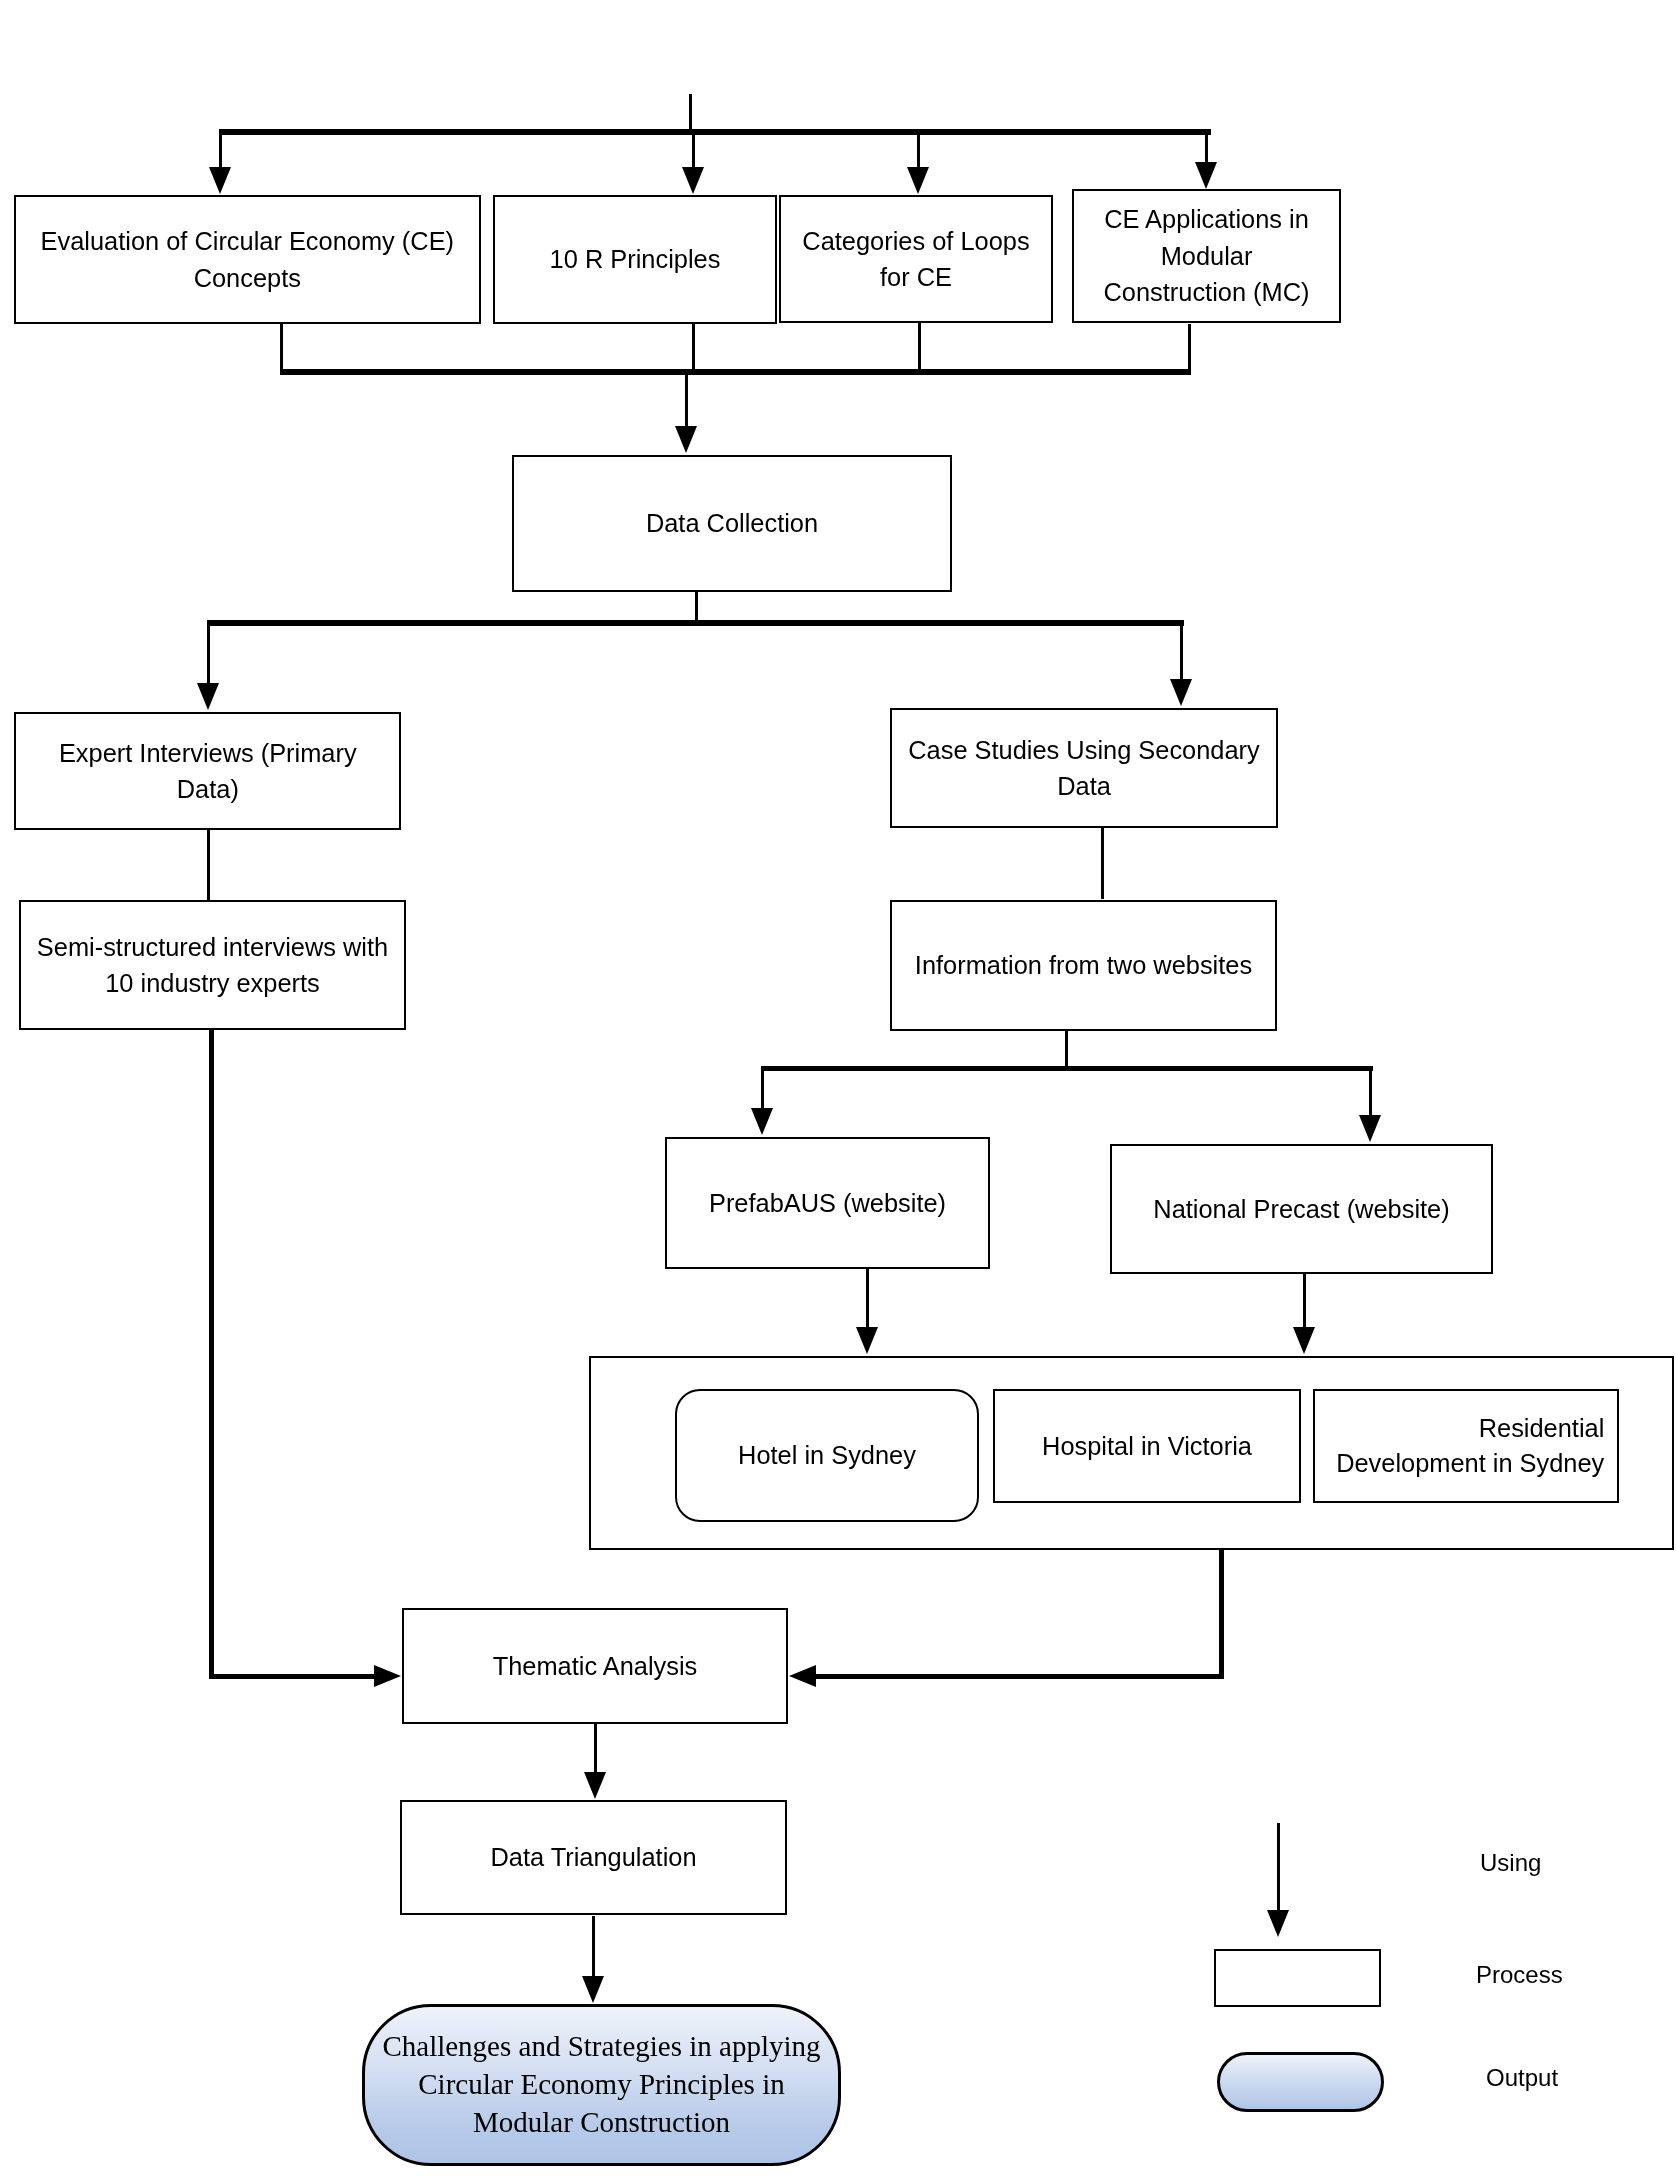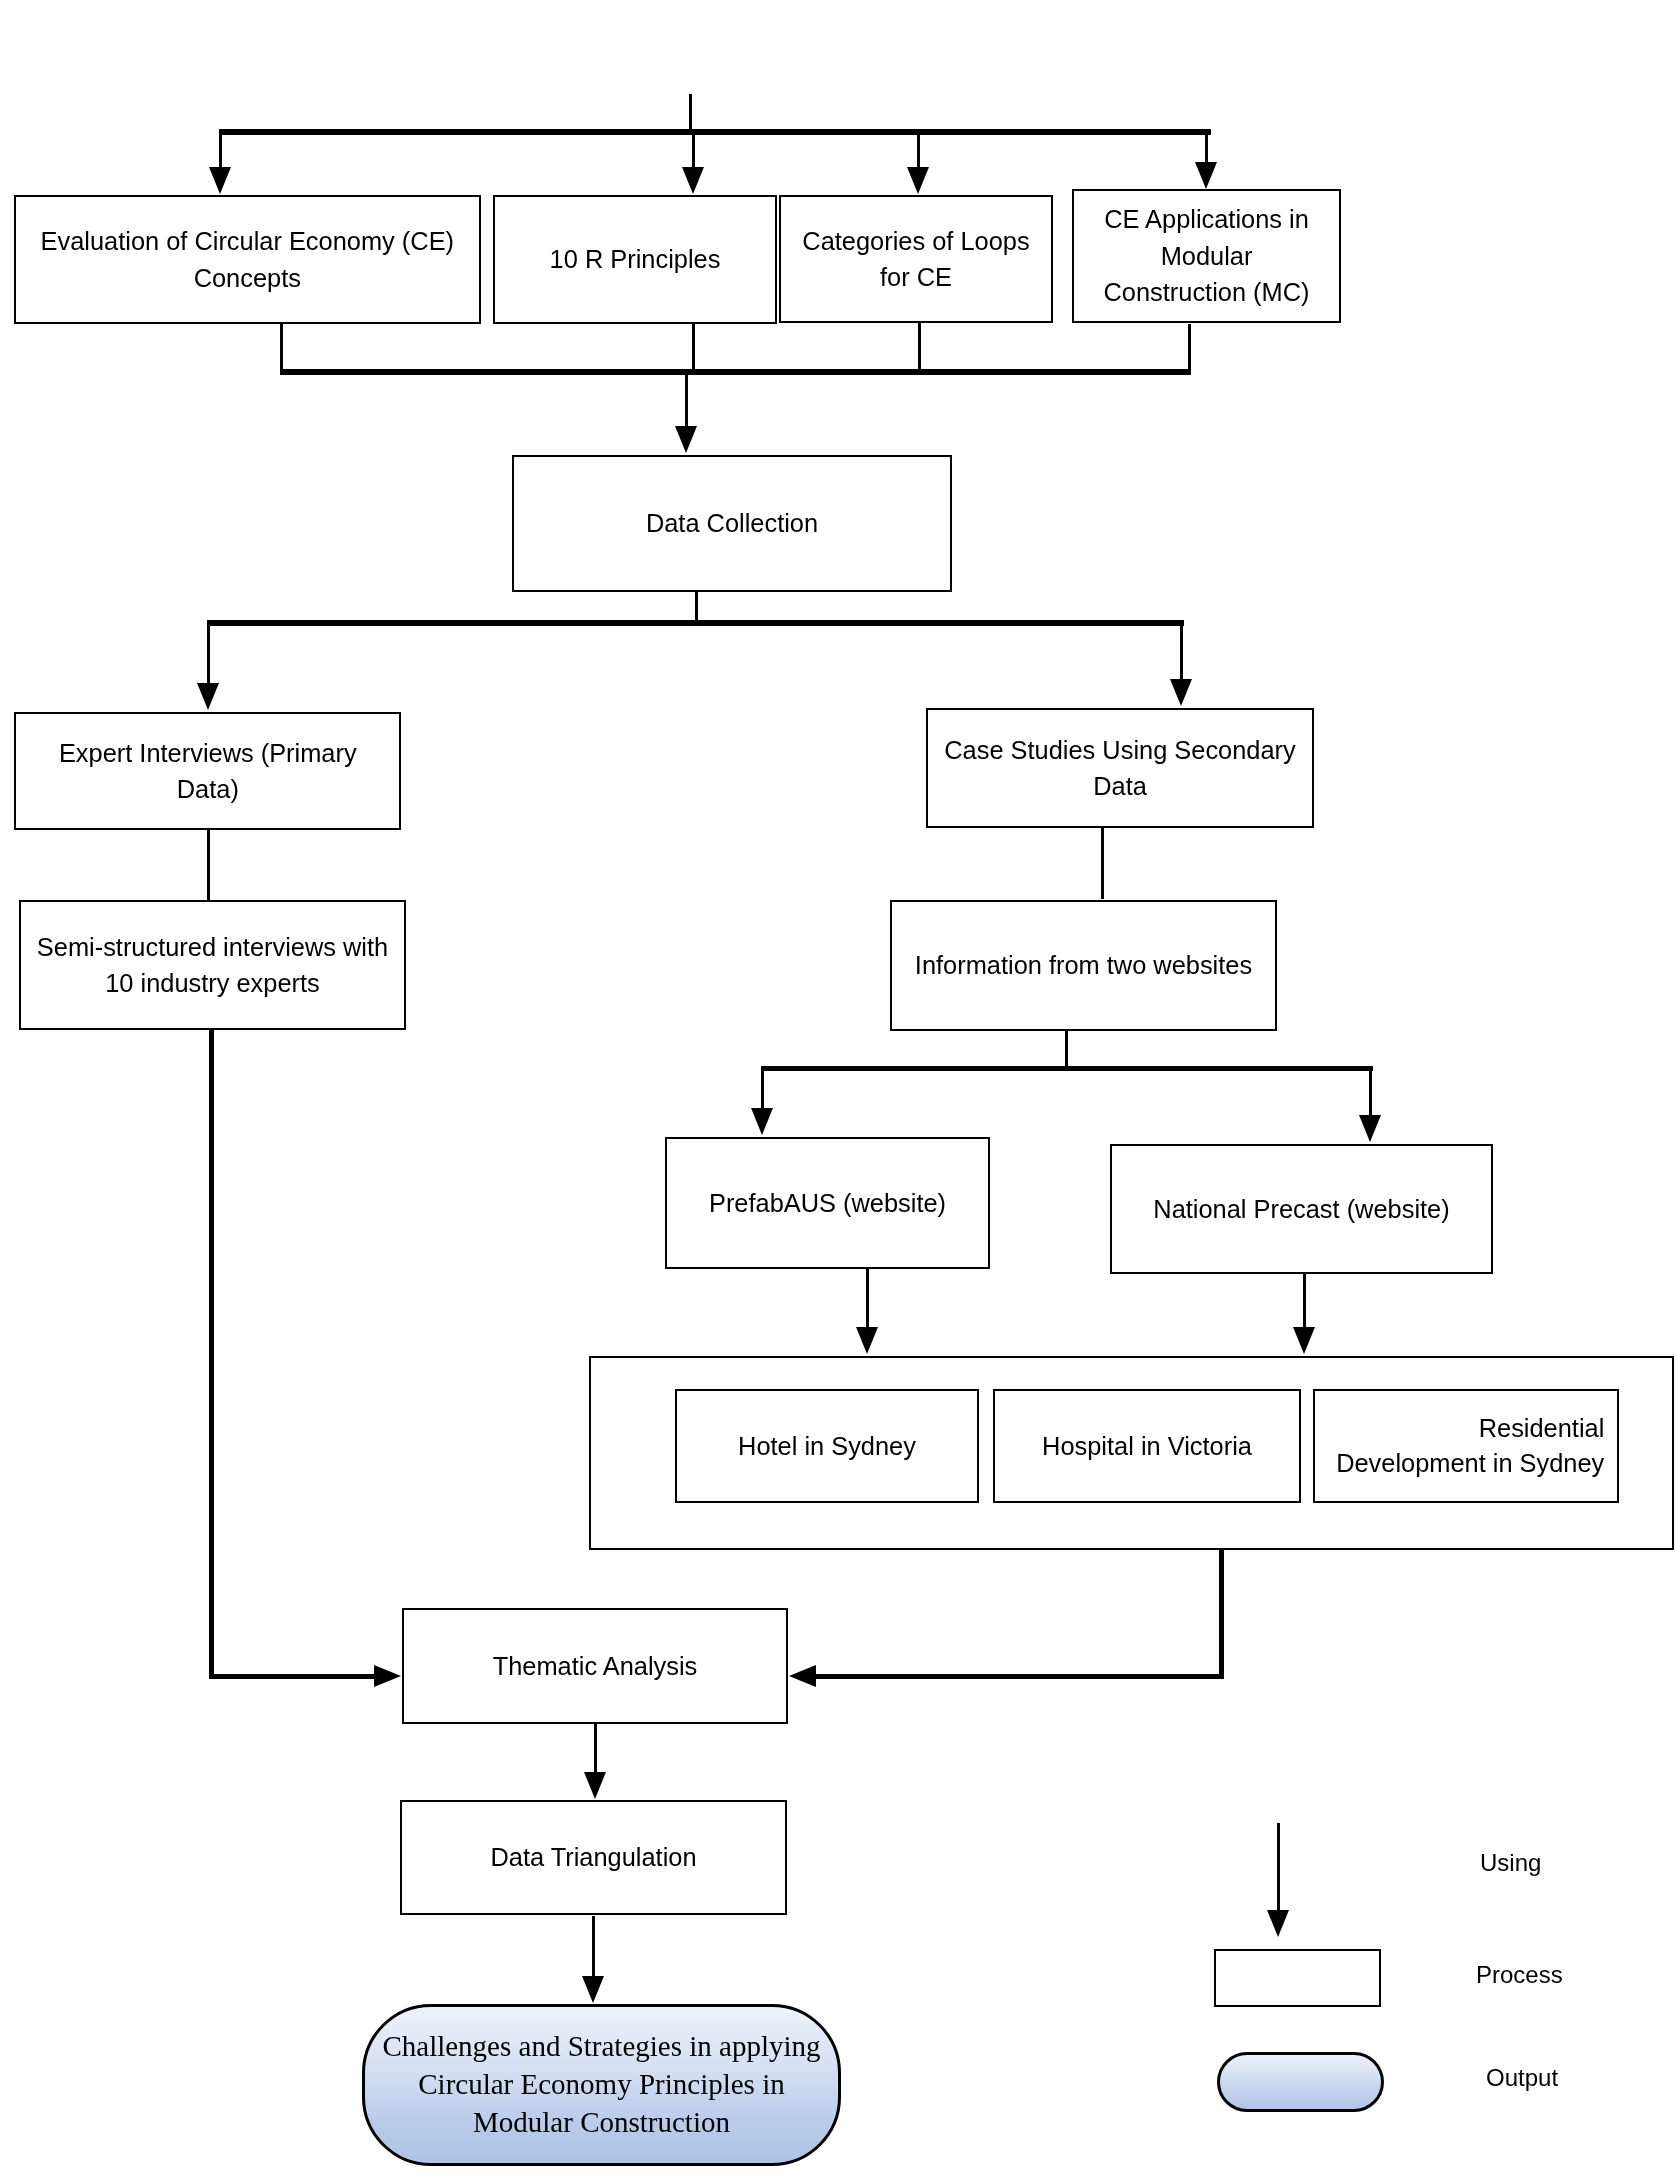--- a/index.html
+++ b/index.html
@@ -27,26 +27,26 @@
     padding:0 12.7px;
   }
   #node-literature     {left:552px; top:17.5px;   width:276px; height:77px;}
   #node-evaluation     {left:13.8px;   top:195px;  width:467px; height:129px;}
   #node-tenr           {left:493px;  top:195px;  width:284px; height:129px;}
   #node-categories     {left:779px; top:195px;  width:274px; height:128px;}
   #node-ceapps         {left:1072px; top:189px;  width:269px; height:134px; line-height:1.45;}
   #node-datacollection {left:512px;  top:455px;  width:440px; height:137px;}
   #node-expert         {left:14.3px;   top:712px; width:387px; height:118px;}
   #node-semi           {left:19px;   top:900px; width:387px; height:130px;}
-  #node-casestudies    {left:890px; top:708px; width:388px; height:120px;margin-left:36px;}
+  #node-casestudies    {left:890px; top:708px; width:388px; height:120px;}
   #node-information    {left:890px; top:900px; width:387px; height:131px;}
   #node-prefabaus      {left:665px; top:1137px; width:325px; height:132px;}
   #node-precast        {left:1110px; top:1144px; width:383px; height:130px;}
   #container-cases     {left:589px; top:1356px; width:1085px; height:194px; background:#fff;}
-  #node-hotel          {left:675px; top:1389px; width:304px; height:114px;}
+  #node-hotel          {left:675px; top:1389px; width:304px; height:133px;border-radius:25px;}
   #node-hospital       {left:993px; top:1389px; width:308px; height:114px;}
   #node-residential    {left:1313px; top:1389px; width:306px; height:114px; line-height:1.38;text-align:right;}
   #node-thematic       {left:402px;  top:1608px; width:386px; height:116px;}
   #node-triangulation  {left:400px;  top:1800px; width:387px; height:115px;}
   
   #node-output{
     left:362px; top:2004px; width:479px; height:162px;
     border:3.7px solid #000;
     border-radius:69px;
     background:linear-gradient(to bottom, #eef2fa 0%, #d4dff2 40%, #b8cbe9 75%, #aec3e6 100%);

